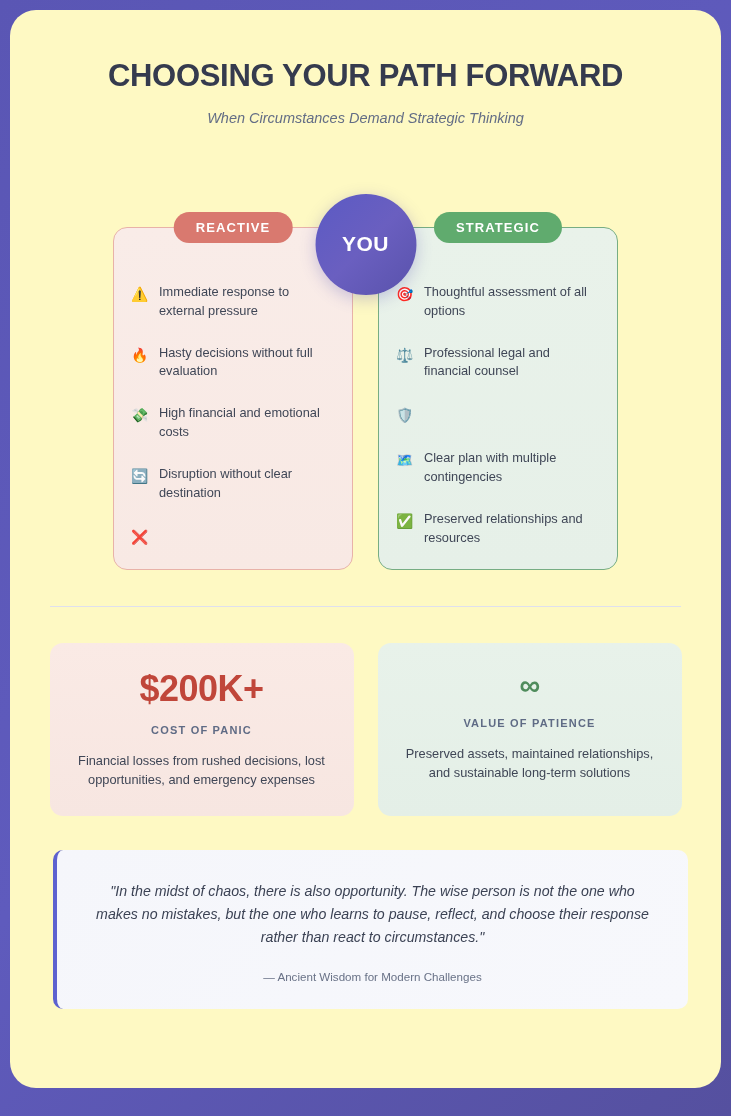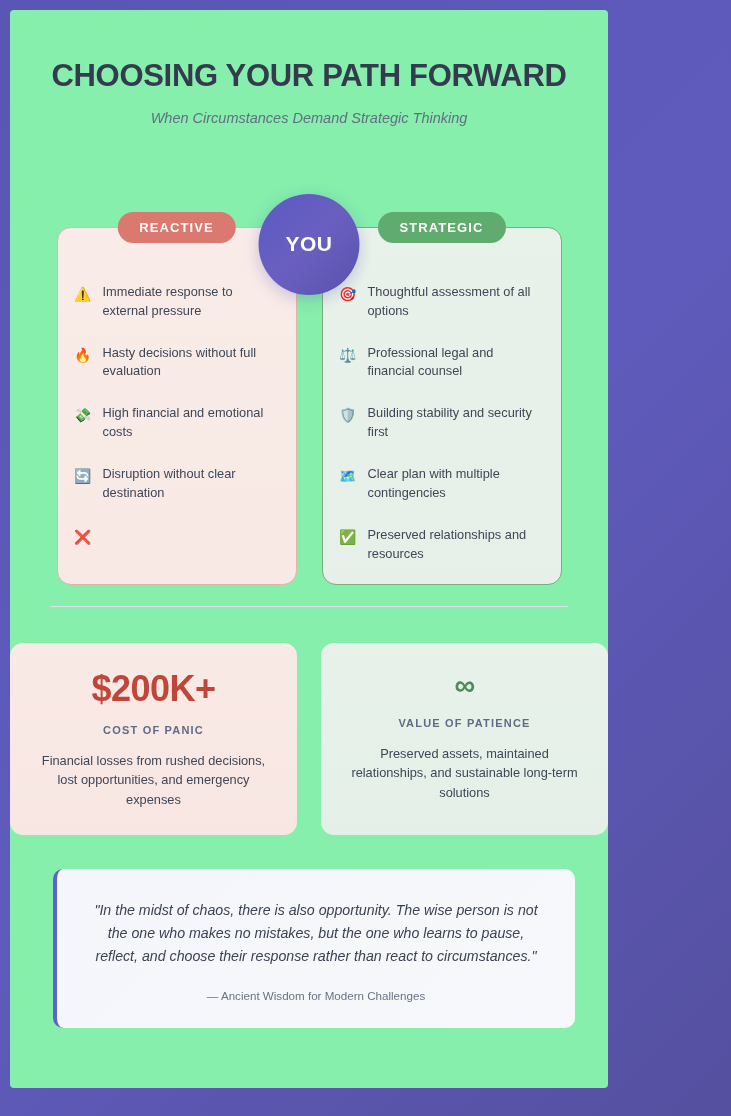--- a/index.html
+++ b/index.html
@@ -10,24 +10,24 @@
   }
 
   body {
     font-family: "Liberation Sans", sans-serif;
     background: linear-gradient(135deg, #5a56b4 0%, #5f5bbd 50%, #55509f 100%);
     padding: 10px 10px 28px 10px;
     overflow: hidden;
   }
 
   .page-card {
-    width: 598px;
+    width: 711px;
     height: 1078px;
-    background: #86efac;
-    border-radius: 4px;
+    background: #fef9c3;
+    border-radius: 26px;
     position: relative;
     overflow: hidden;
   }
 
   
   .header {
     padding-top: 48px;
     text-align: center;
   }
   .title {
@@ -253,21 +253,20 @@
           <div class="item">
             <span class="item-icon">🎯</span>
             <span class="item-text">Thoughtful assessment of all options</span>
           </div>
           <div class="item">
             <span class="item-icon">⚖️</span>
             <span class="item-text">Professional legal and financial counsel</span>
           </div>
           <div class="item">
             <span class="item-icon">🛡️</span>
-            <span class="item-text">Building stability and security first</span>
           </div>
           <div class="item">
             <span class="item-icon">🗺️</span>
             <span class="item-text">Clear plan with multiple contingencies</span>
           </div>
           <div class="item">
             <span class="item-icon">✅</span>
             <span class="item-text">Preserved relationships and resources</span>
           </div>
         </div>

